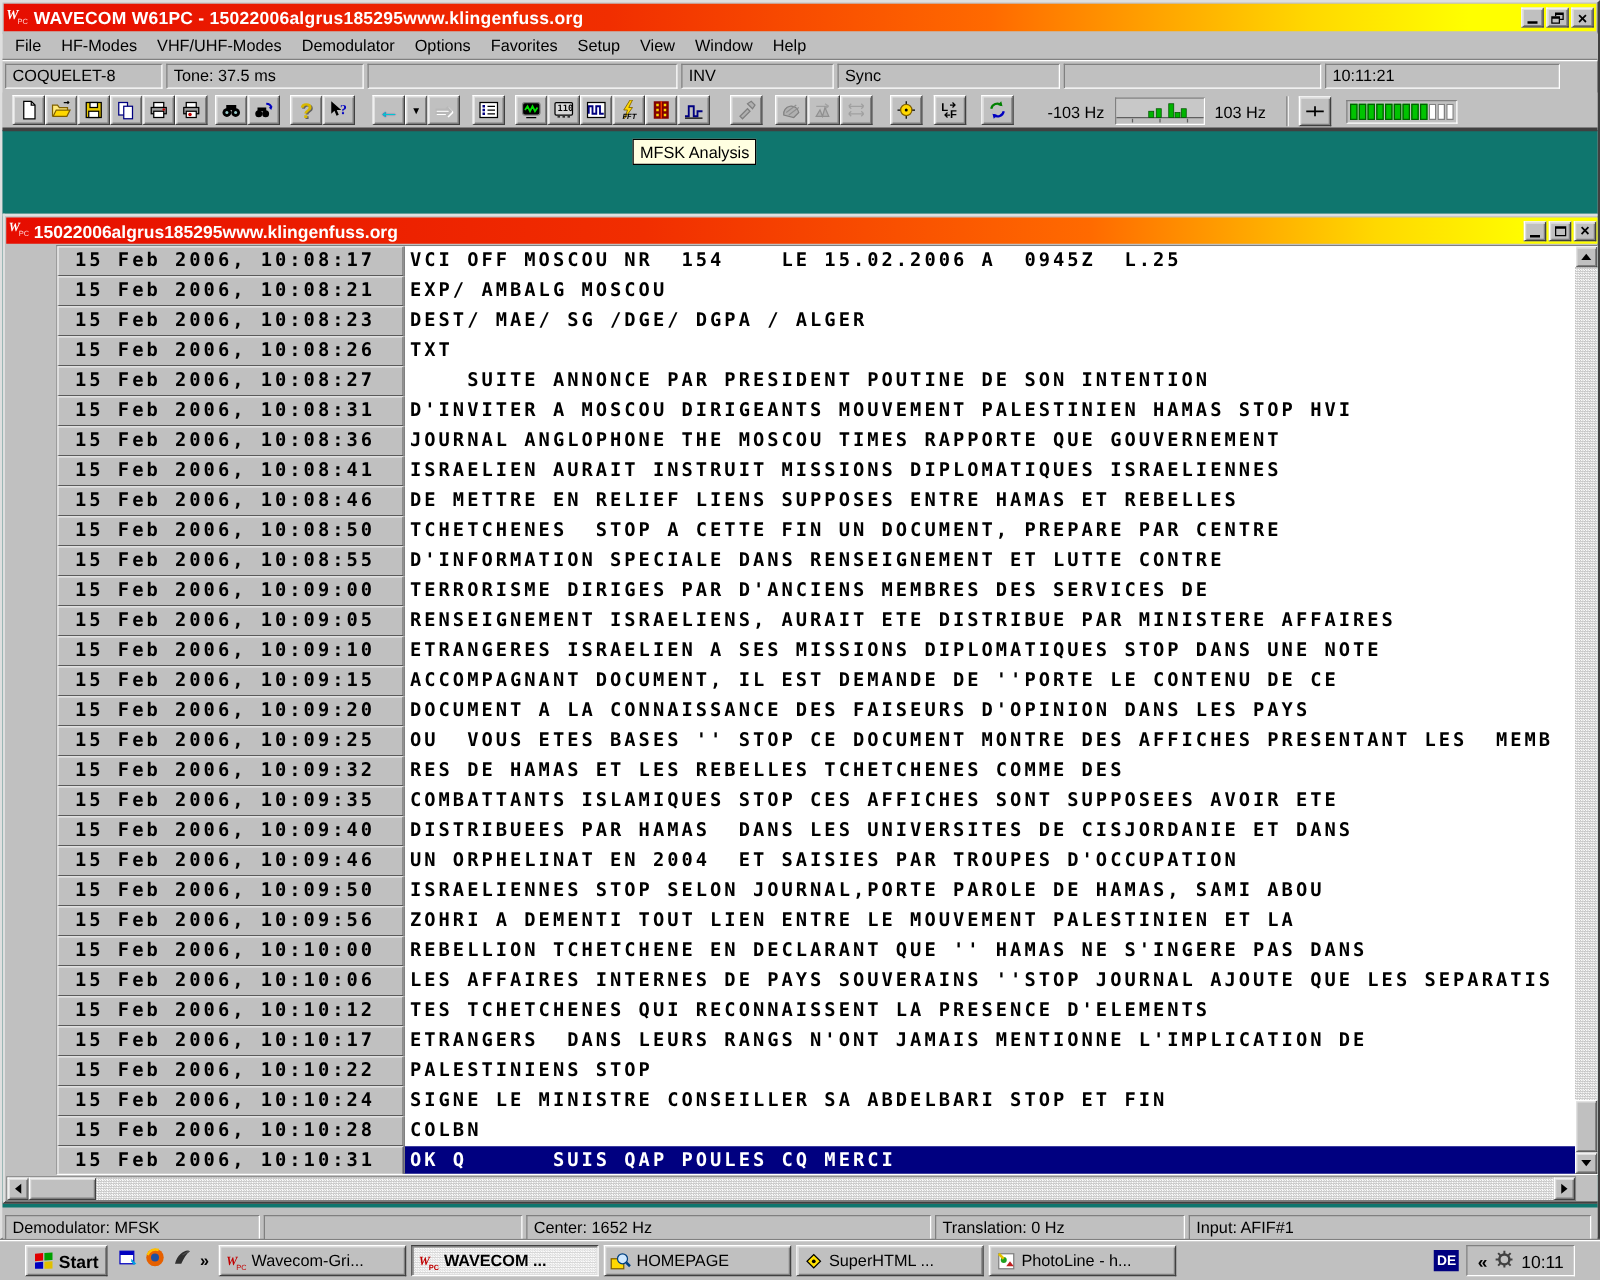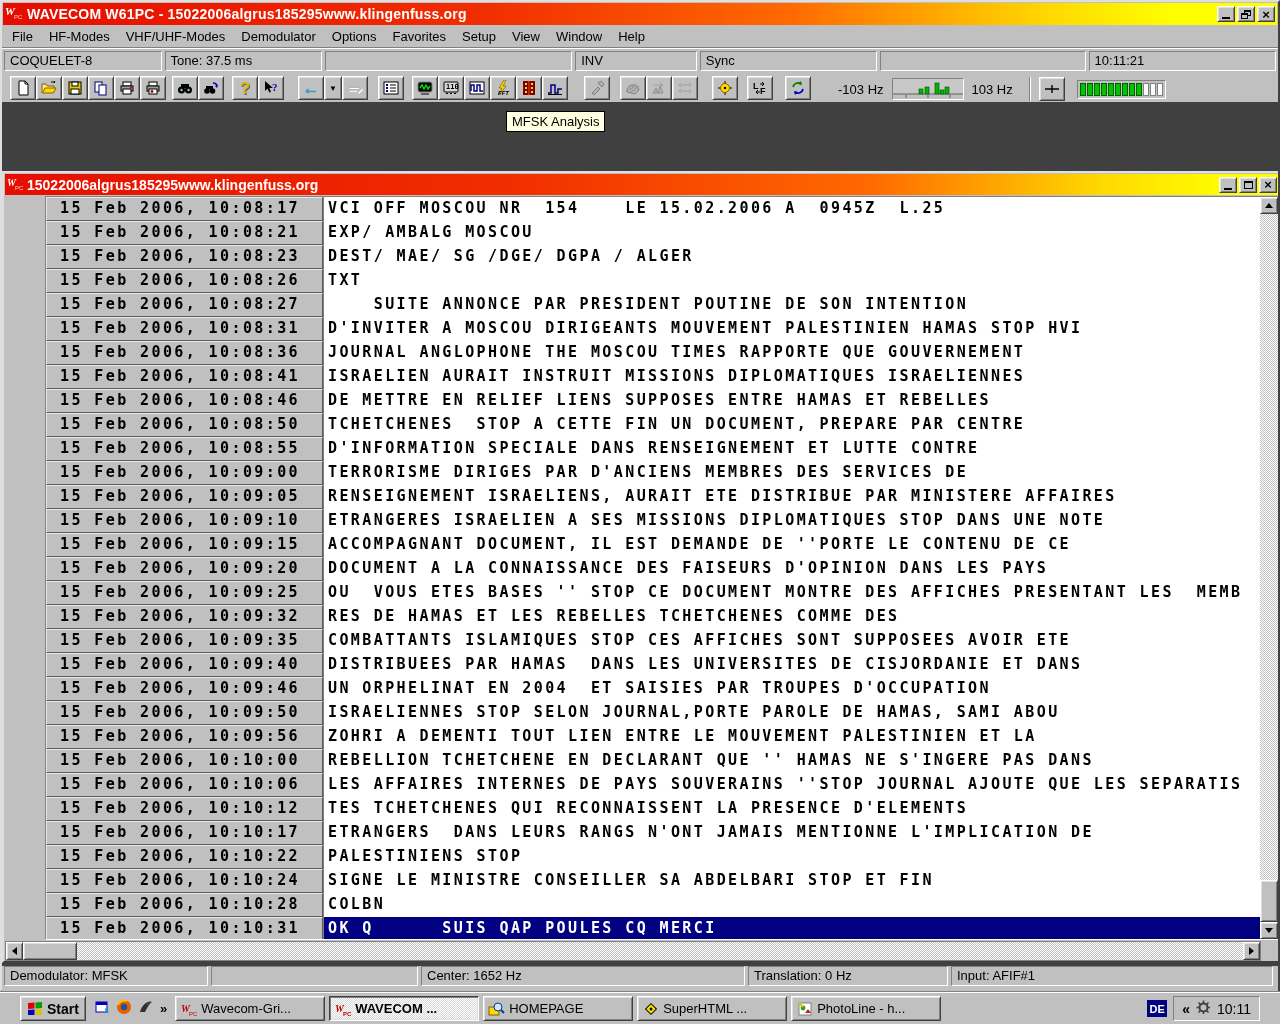--- a/index.html
+++ b/index.html
@@ -52,21 +52,21 @@
   .tb-right{position:absolute;left:828px;top:2px;display:flex;align-items:center;height:26px;}
   .freqlbl{font-size:13px;color:#000;margin:0 8px;white-space:nowrap;}
   .specbox{width:72px;height:22px;background:#c0c0c0;border:1px solid;border-color:#808080 #fff #fff #808080;}
   .vsep{width:2px;height:24px;margin:0 8px;border-left:1px solid #808080;border-right:1px solid #ffffff;}
   .meter{display:flex;gap:1px;padding:2px;border:1px solid;border-color:#808080 #fff #fff #808080;background:#c0c0c0;margin-left:12px;}
   .seg{width:6px;height:13px;}
   .seg.on{background:#00c400;border:1px solid #006000;}
   .seg.off{background:#ffffff;border:1px solid #808080;}
 
   
-  .mdi{position:relative;height:862px;background:#404040;
+  .mdi{position:relative;height:862px;background:#0f766e;
     border-top:1px solid #404040;overflow:hidden;}
   .tooltip{position:absolute;left:504px;top:6px;background:#ffffe1;border:1px solid #000;
     font-size:13px;padding:2px 5px;color:#000;}
 
   
   .childwin{position:absolute;left:0;top:66px;width:1280px;height:792px;background:#c0c0c0;
     border:2px solid;border-color:#dfdfdf #404040 #404040 #dfdfdf;padding:1px;}
   .ctitle{height:21px;display:flex;align-items:center;padding:0 2px;
     background:linear-gradient(90deg,#e60d00 0%,#f12e00 40%,#ff6a00 68%,#ffd800 86%,#ffff00 96%);}
   .ctitle .ttext{color:#fff;font-weight:bold;font-size:14px;margin-left:4px;}
@@ -99,21 +99,21 @@
     border:1px solid;border-color:#ffffff #404040 #404040 #ffffff;
     box-shadow:inset 1px 1px 0 #dfdfdf,inset -1px -1px 0 #808080;background:#c0c0c0;}
   .corner{width:18px;flex:none;background:#c0c0c0;}
   .tri{width:0;height:0;border:4px solid transparent;}
   .tri.up{border-bottom:5px solid #000;margin-top:-4px;}
   .tri.down{border-top:5px solid #000;margin-bottom:-4px;}
   .tri.left{border-right:5px solid #000;margin-left:-4px;}
   .tri.right{border-left:5px solid #000;margin-right:-4px;}
 
   
-  .bottomstatus{height:26px;display:flex;align-items:flex-start;gap:3px;padding:0 2px;background:#c0c0c0;}
+  .bottomstatus{height:26px;display:flex;align-items:flex-end;gap:3px;padding:0 2px;background:#c0c0c0;}
   .bfield{height:20px;line-height:18px;font-size:13px;padding-left:5px;color:#000;
     border:1px solid;border-color:#808080 #ffffff #ffffff #808080;background:#c0c0c0;white-space:nowrap;overflow:hidden;}
 
   
   .taskbar{position:absolute;left:0;top:992px;width:1280px;height:32px;background:#c0c0c0;
     border-top:1px solid #ffffff;box-shadow:0 -1px 0 #808080;display:flex;align-items:center;padding:0 20px;}
   .startbtn{height:25px;display:flex;align-items:center;gap:4px;padding:0 6px;font-weight:bold;font-size:14px;
     border:1px solid;border-color:#ffffff #404040 #404040 #ffffff;
     box-shadow:inset 1px 1px 0 #dfdfdf,inset -1px -1px 0 #808080;background:#c0c0c0;}
   .ql{display:flex;align-items:center;gap:6px;margin:0 8px;}
@@ -172,21 +172,21 @@
         <span class="menu-item">Demodulator</span>
         <span class="menu-item">Options</span>
         <span class="menu-item">Favorites</span>
         <span class="menu-item">Setup</span>
         <span class="menu-item">View</span>
         <span class="menu-item">Window</span>
         <span class="menu-item">Help</span>
       </div>
 
     <div class="statusrow">
-        <div class="sfield" style="width: 158px;">COQUELET-8</div>
+        <div class="sfield" style="width: 126px;">COQUELET-8</div>
         <div class="sfield" style="width: 158px;">Tone: 37.5 ms</div>
         <div class="sfield" style="width: 248px;"></div>
         <div class="sfield" style="width: 122px;">INV</div>
         <div class="sfield" style="width: 178px;">Sync</div>
         <div class="sfield" style="width: 206px;"></div>
         <div class="sfield" style="width: 188px;">10:11:21</div>
       </div>
 
     <div class="toolbar">
       <span class="tbtn" style="margin-left:8px">

